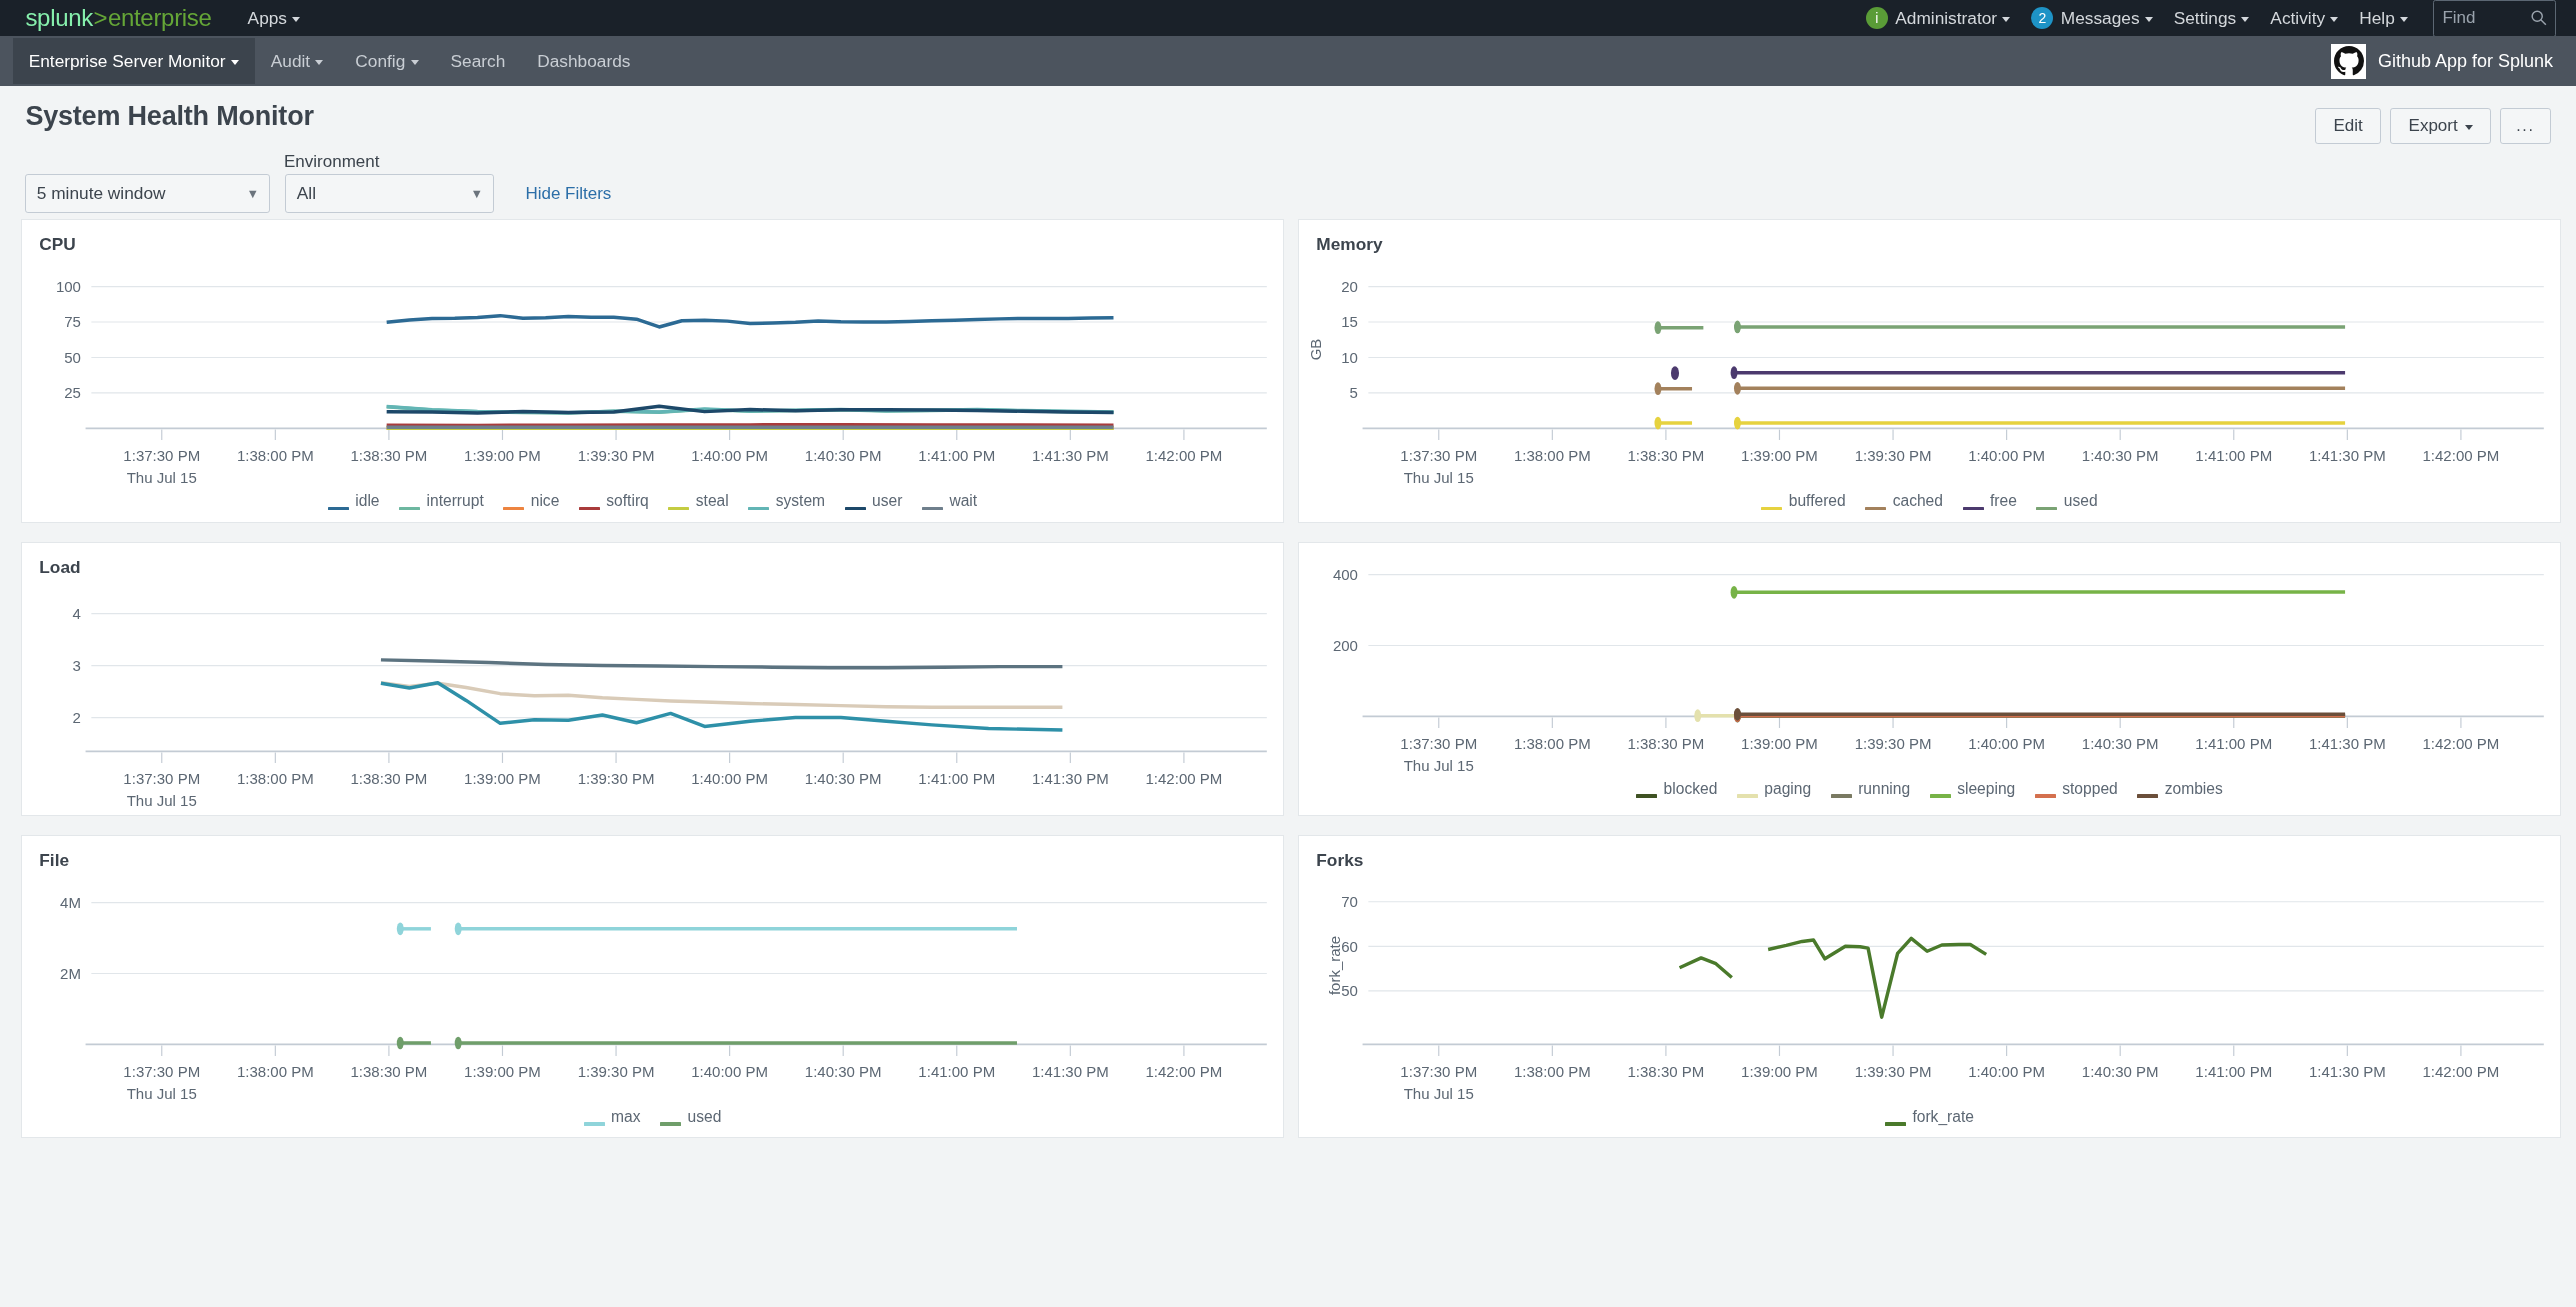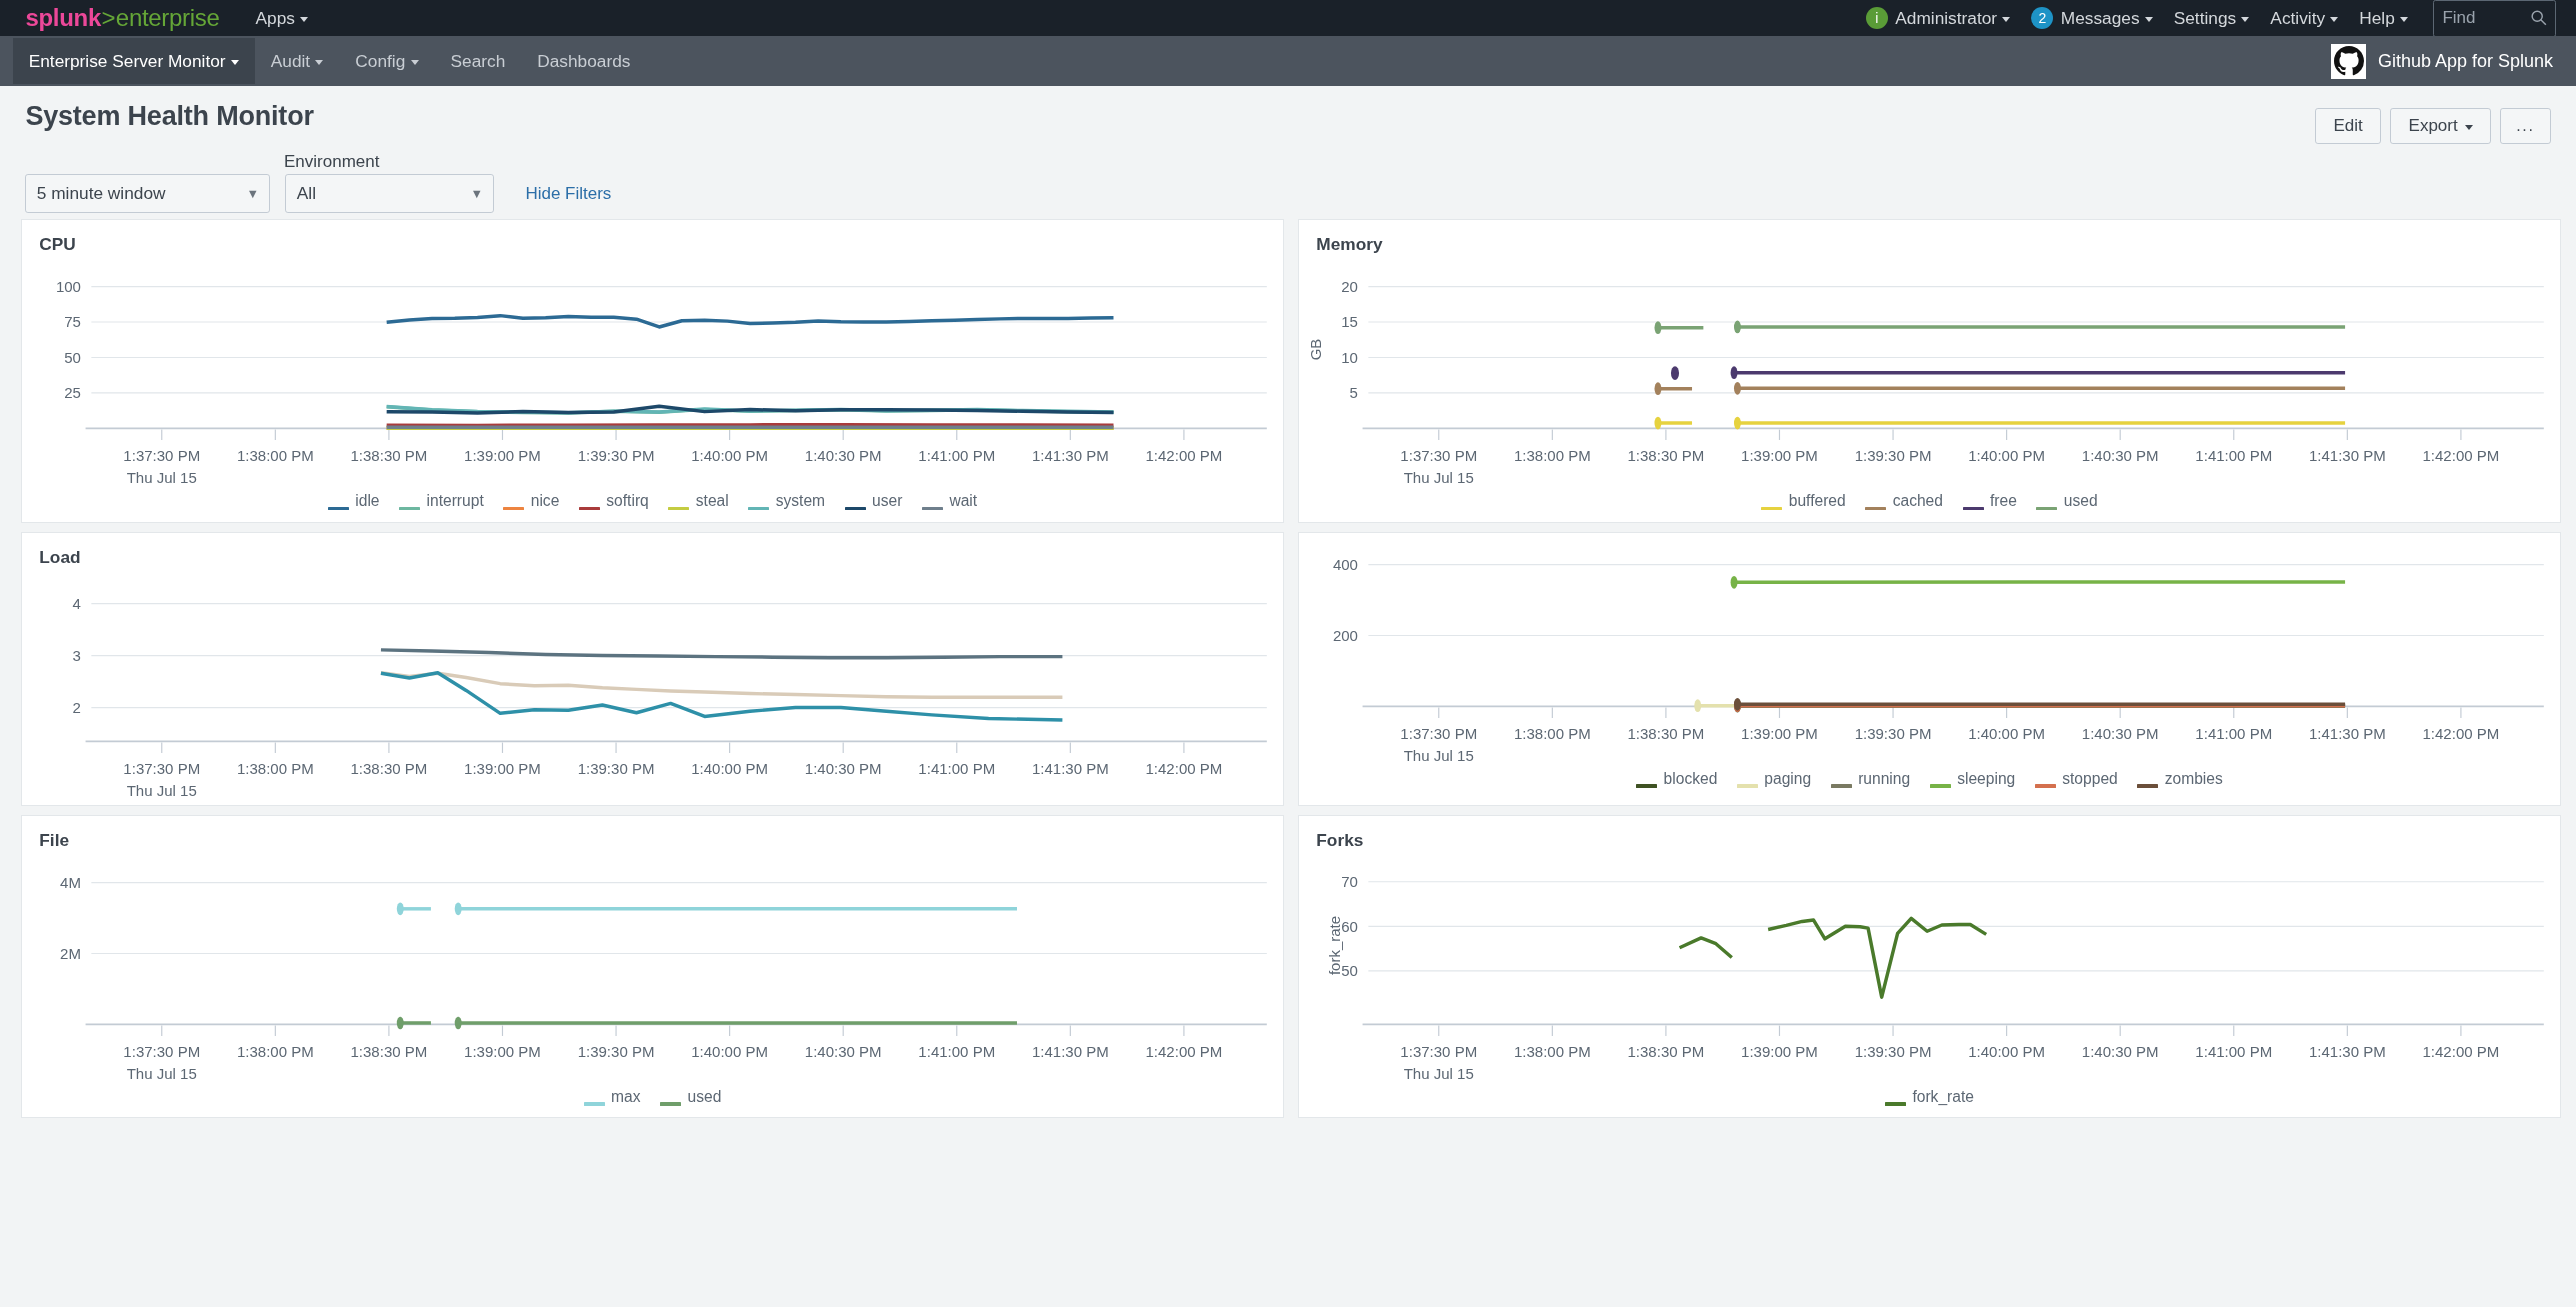--- a/index.html
+++ b/index.html
@@ -11,21 +11,21 @@
     color: #3c444d;
     overflow: hidden;
   }
 
   
   .topbar {
     height: 36px; background:#1a2129; display:flex; align-items:center;
     padding: 0 19.6px 0 25.4px; position:relative;
   }
   .logo { display:flex; align-items:baseline; font-size:24px; letter-spacing:-0.3px; }
-  .logo .splunk { color:#ec4899; font-weight:700; }
+  .logo .splunk { color:#86efac; font-weight:400; }
   .logo .gt { color:#65a637; font-weight:400; margin:0 0.6px; }
   .logo .ent { color:#65a637; font-weight:400; }
   .apps-menu { color:#d4d8dc; font-size:17.3px; margin-left:36px; display:flex; align-items:center; gap:5.2px; cursor:pointer;}
   .caret { display:inline-block; width:0;height:0;border-left:4px solid transparent;border-right:4px solid transparent;border-top:5.2px solid currentColor; position:relative; top:1.2px;}
   .top-right { margin-left:auto; display:flex; align-items:center; gap:0; }
   .tr-item { color:#d4d8dc; font-size:17.3px; display:flex; align-items:center; gap:5.2px; margin-left:21px; cursor:pointer; white-space:nowrap; }
   .badge-circle {
     width:22px;height:22px;border-radius:50%;display:flex;align-items:center;justify-content:center;
     font-size:14px; color:#fff; font-weight:400; margin-right:2.3px;
   }
@@ -69,21 +69,21 @@
     display:flex; align-items:center; padding:0 10.4px; font-size:17.3px; color:#3c444d; cursor:pointer;
   }
   .select .val { white-space:nowrap; }
   .select .sc { margin-left:auto; padding-left:15px; color:#6b747d; font-size:12.7px; }
   .sel-time { width:245px; }
   .sel-env { width:209px; margin-left:15px; }
   .hide-filters { margin-left:31px; font-size:17px; color:#2b6ea8; cursor:pointer; white-space:nowrap; }
 
   
   .grid { padding: 0 21px 0 21px; }
-  .row { display:flex; gap:14px; margin-bottom:9px; }
+  .row { display:flex; gap:14px; margin-bottom:19px; }
   .panel {
     background:#fff; border:0.6px solid #e3e7ea; flex:1 1 0; position:relative;
   }
   .panel-title { font-size:17.3px; font-weight:700; color:#3c444d; padding:14px 0 0 17.3px; }
   .chart-area { position:relative; }
   .legend {
     display:flex; justify-content:center; align-items:center; gap:19.6px; padding-bottom:11.6px;
     flex-wrap:wrap;
   }
   .leg-item { display:flex; align-items:flex-end; gap:6.4px; font-size:15.6px; color:#5c6773; cursor:pointer; }

